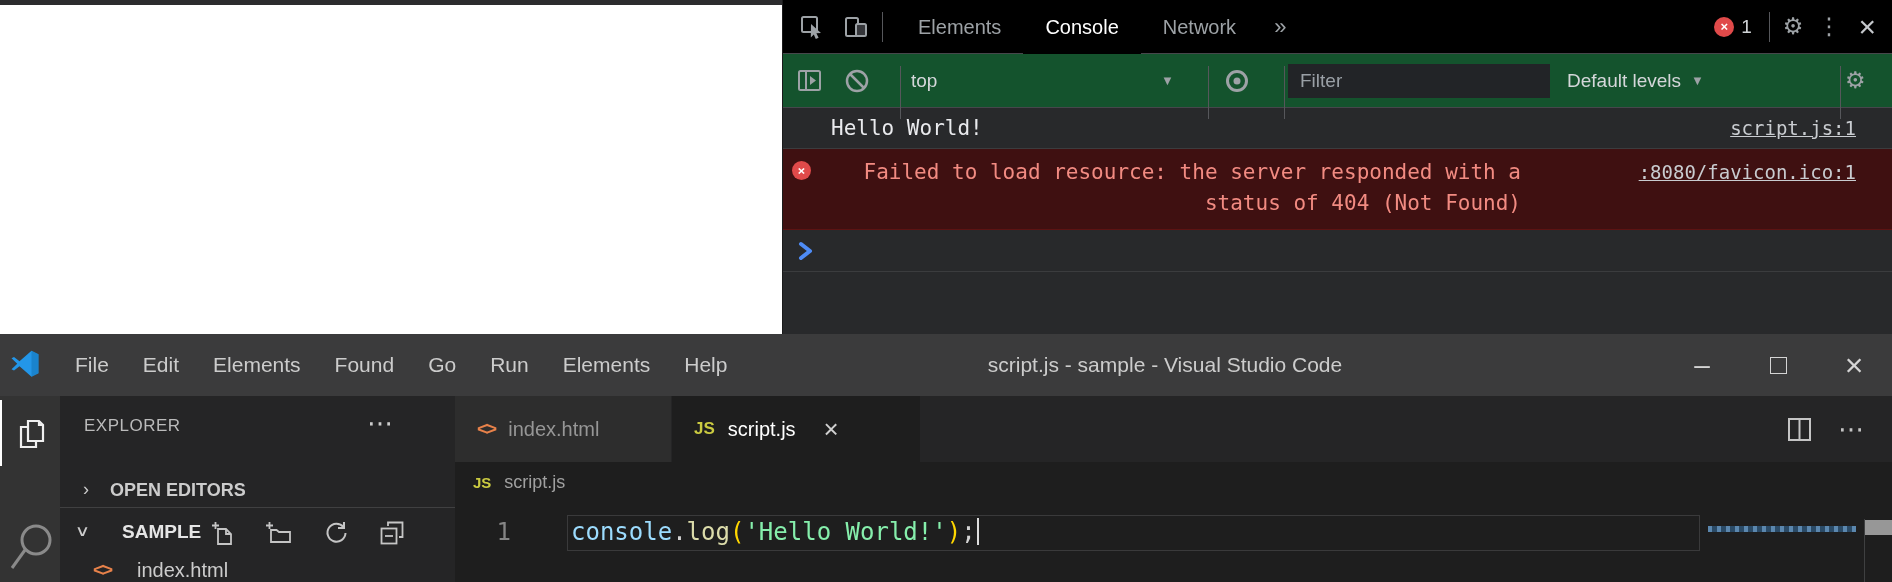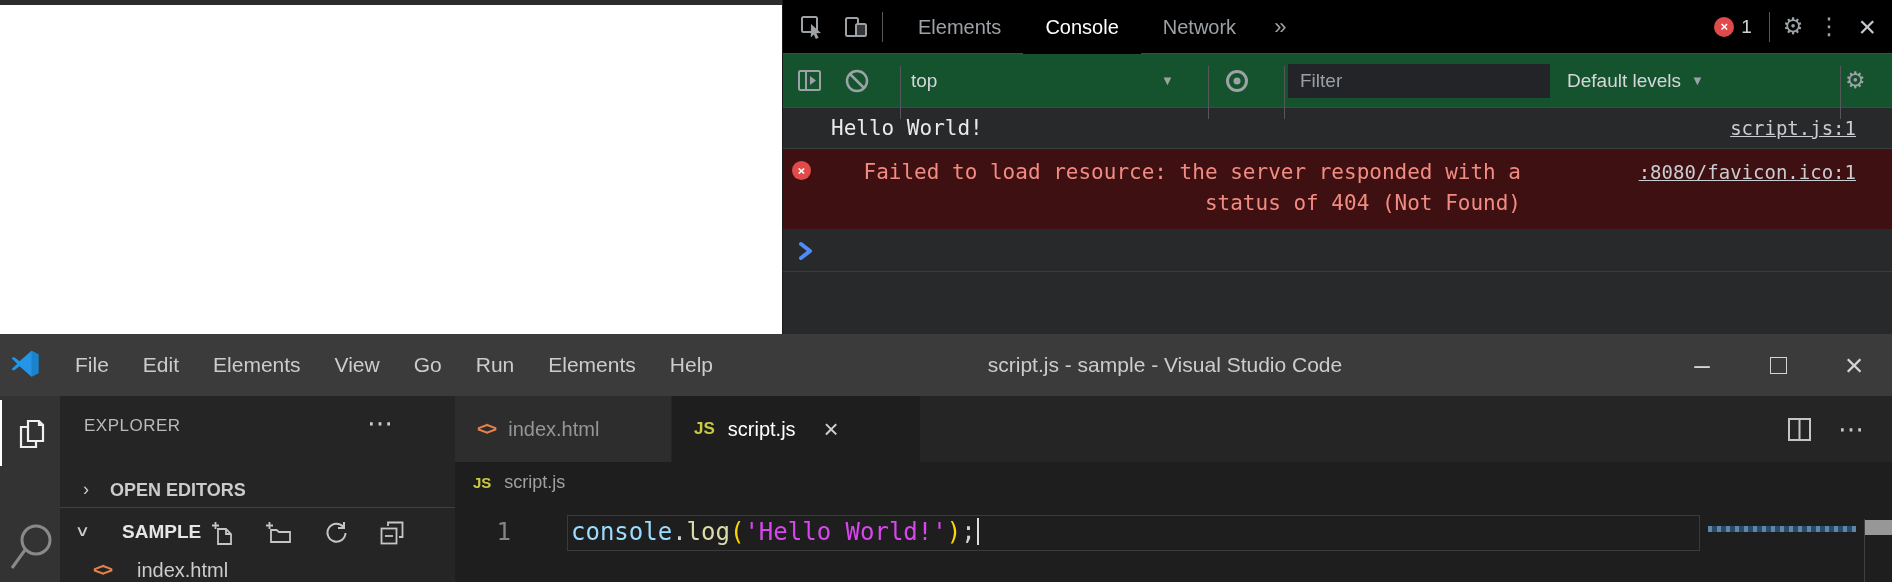--- a/index.html
+++ b/index.html
@@ -101,21 +101,21 @@
 
   #breadcrumb { position:absolute; left:0; top:66px; width:100%; height:40px; display:flex; align-items:center; }
   #bc-js { color:#cbcb41; font-weight:bold; font-size:15px; margin-left:18px; }
   #bc-file { color:#a0a0a0; font-size:18px; margin-left:13px; }
 
   #code-area { position:absolute; left:0; top:106px; right:0; bottom:0; font-family:"DejaVu Sans Mono", monospace; }
   #gutter-num { position:absolute; left:0; top:13px; width:56px; height:35px; line-height:35px; text-align:right; color:#858585; font-size:24px; }
   #cur-line { position:absolute; left:112px; top:13px; width:1133px; height:36px; border:1px solid #3a3a3b; }
   #code-line { position:absolute; left:116px; top:13px; height:36px; line-height:35px; font-size:24px; white-space:pre; }
   .tk-obj { color:#9cdcfe; } .tk-dot { color:#d4d4d4; } .tk-fn { color:#dcdcaa; }
-  .tk-br { color:#ffd700; } .tk-str { color:#d946ef; } .tk-pn { color:#d4d4d4; }
+  .tk-br { color:#ffd700; } .tk-str { color:#86efac; } .tk-pn { color:#d4d4d4; }
   #caret-bar { display:inline-block; width:2px; height:27px; background:#dddddd; vertical-align:-5px; margin-left:1px; }
   #minimap-line { position:absolute; left:1253px; top:24px; width:148px; height:6px;
                   background:repeating-linear-gradient(90deg,#5b87ae 0 4px,#2a4a66 4px 9px); }
   #scroll-sep { position:absolute; left:1409px; top:17px; bottom:0; width:1px; background:#3f4041; }
   #scroll-thumb { position:absolute; right:0; top:18px; width:27px; height:15px; background:#979797; }
 </style>
 </head>
 <body>
 
 <div id="root">
@@ -209,21 +209,21 @@
       <span id="vs-logo">
         <svg width="30" height="30" viewBox="0 0 24 24">
           <path fill="#2396e8" d="M17.2 0.6 L7.6 9 L3.2 5.6 L1.2 6.6 L5.8 11 L1.2 15.4 L3.2 16.4 L7.6 13 L17.2 21.4 L22.8 18.6 V3.4 Z"></path>
           <path fill="#1475b7" d="M17.2 0.6 L22.8 3.4 V18.6 L17.2 21.4 Z" opacity="0.55"></path>
         </svg>
       </span>
       <div id="menus">
         <span class="menu-item">File</span>
         <span class="menu-item">Edit</span>
         <span class="menu-item">Elements</span>
-        <span class="menu-item">View</span>
+        <span class="menu-item">Found</span>
         <span class="menu-item">Go</span>
         <span class="menu-item">Run</span>
         <span class="menu-item">Elements</span>
         <span class="menu-item">Help</span>
       </div>
       <div id="window-title">script.js - sample - Visual Studio Code</div>
       <div id="win-controls">
         <span class="win-btn" id="btn-min">–</span>
         <span class="win-btn">
             <span id="btn-max-box"></span>

